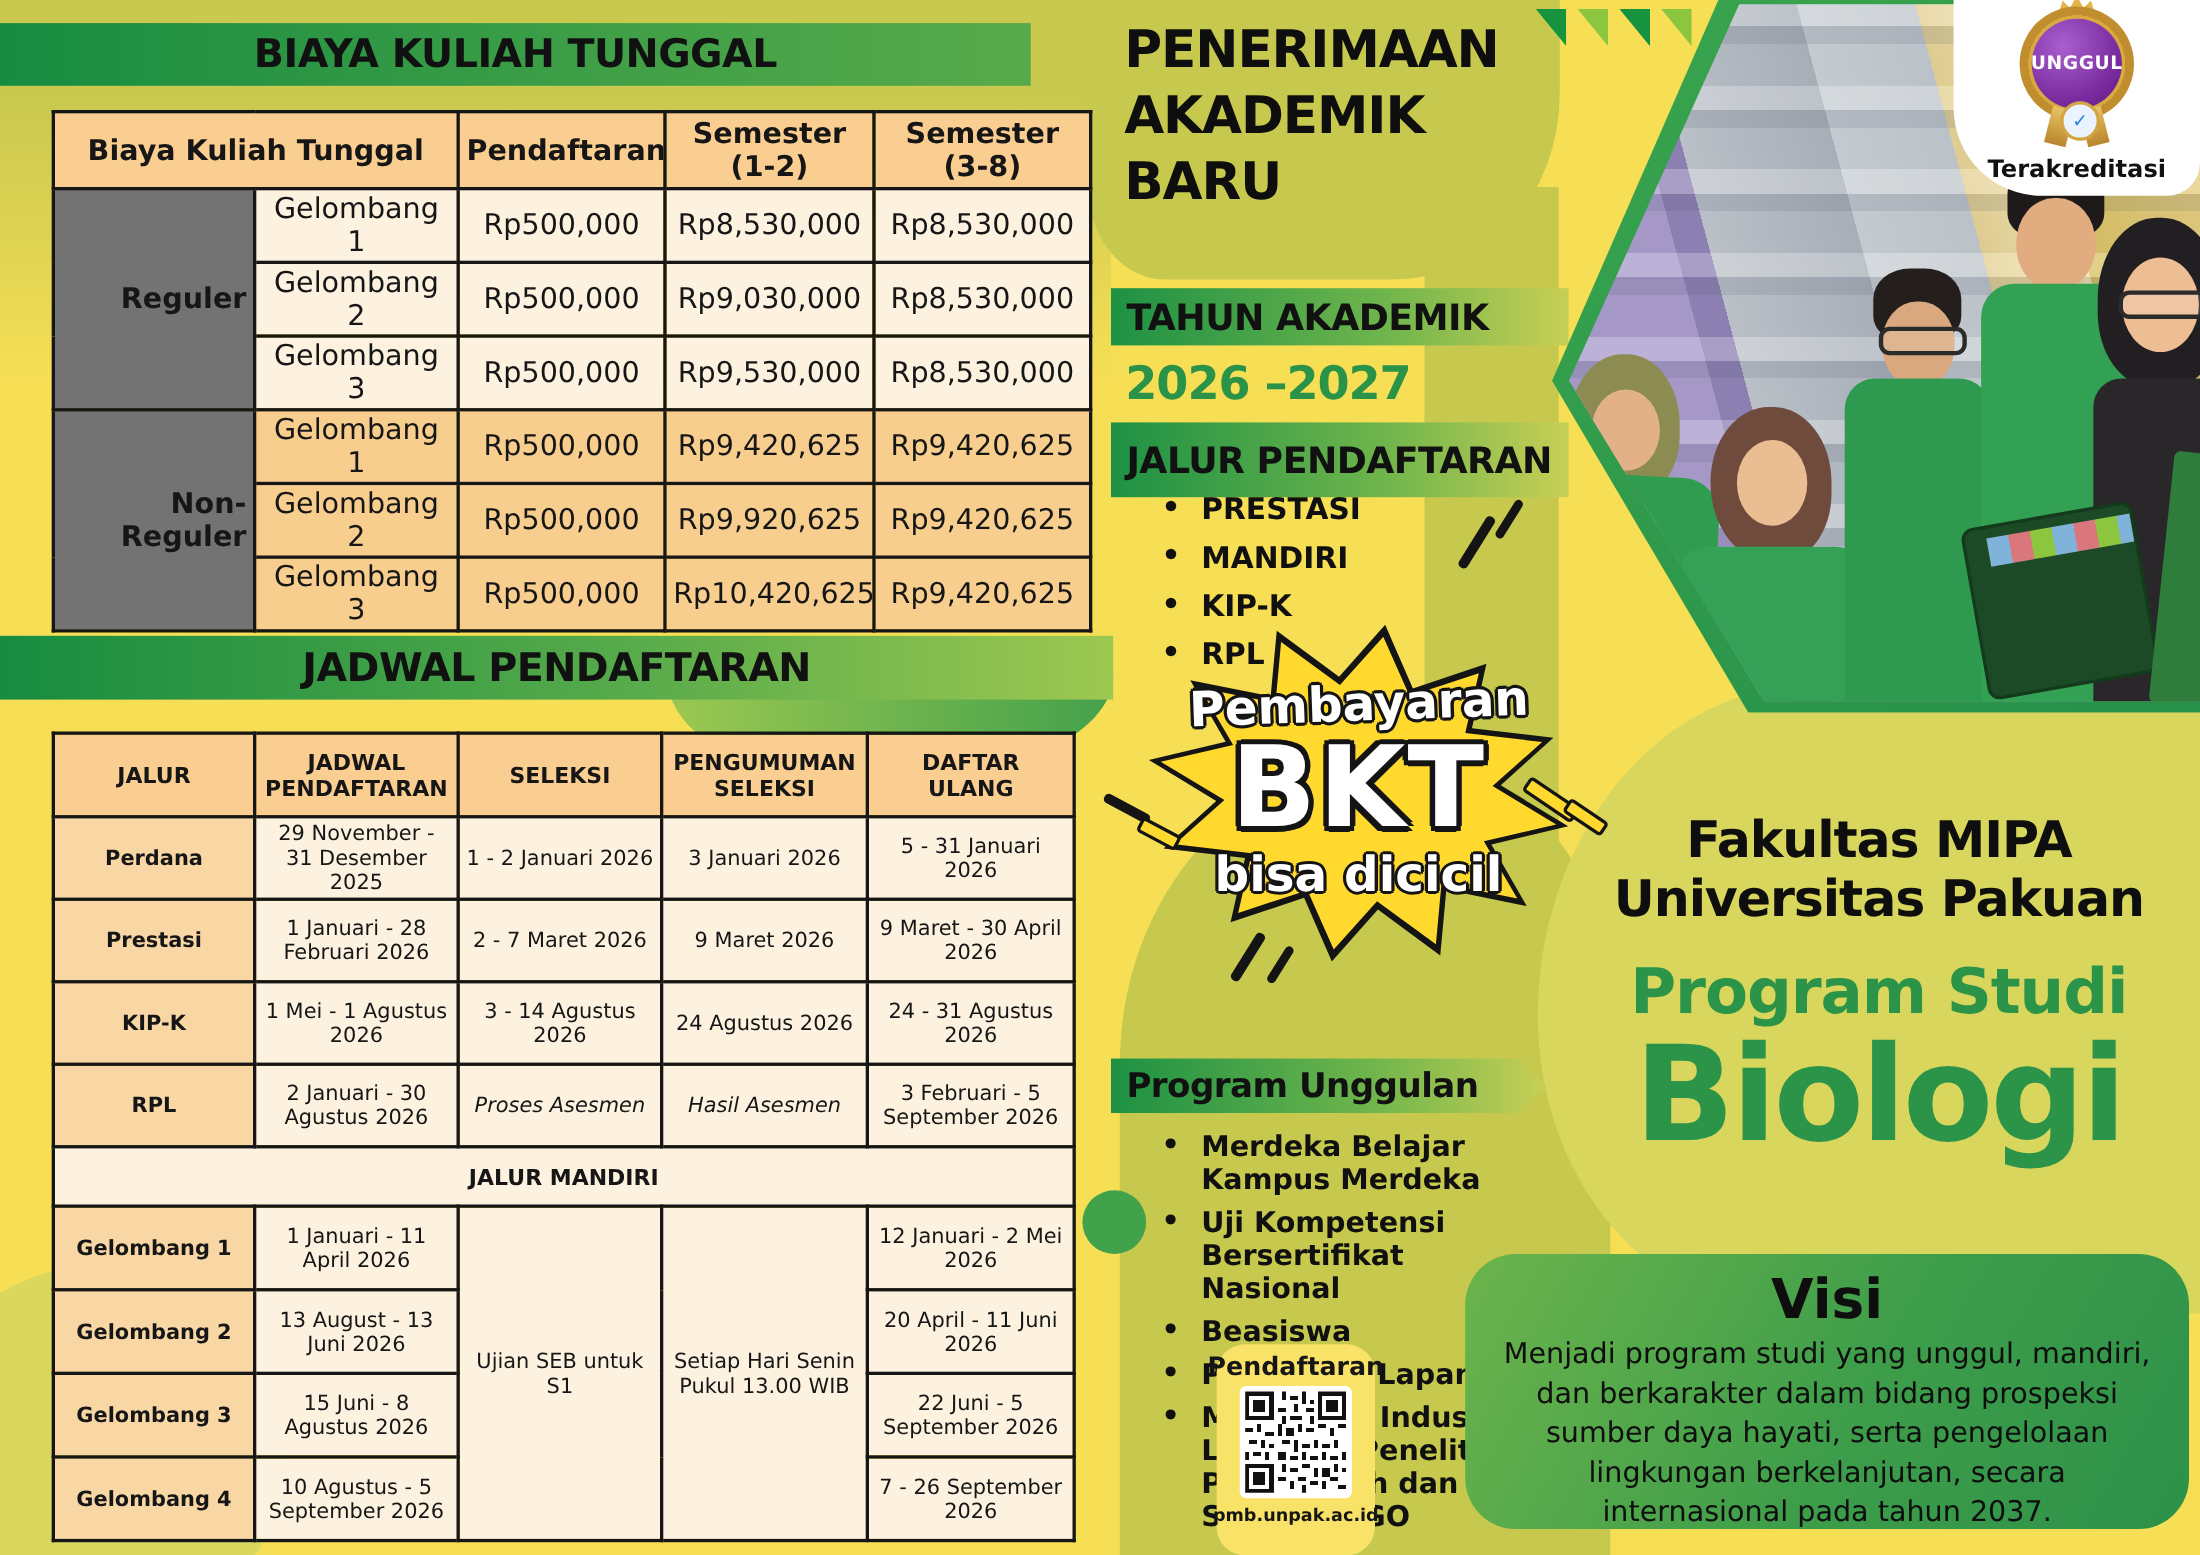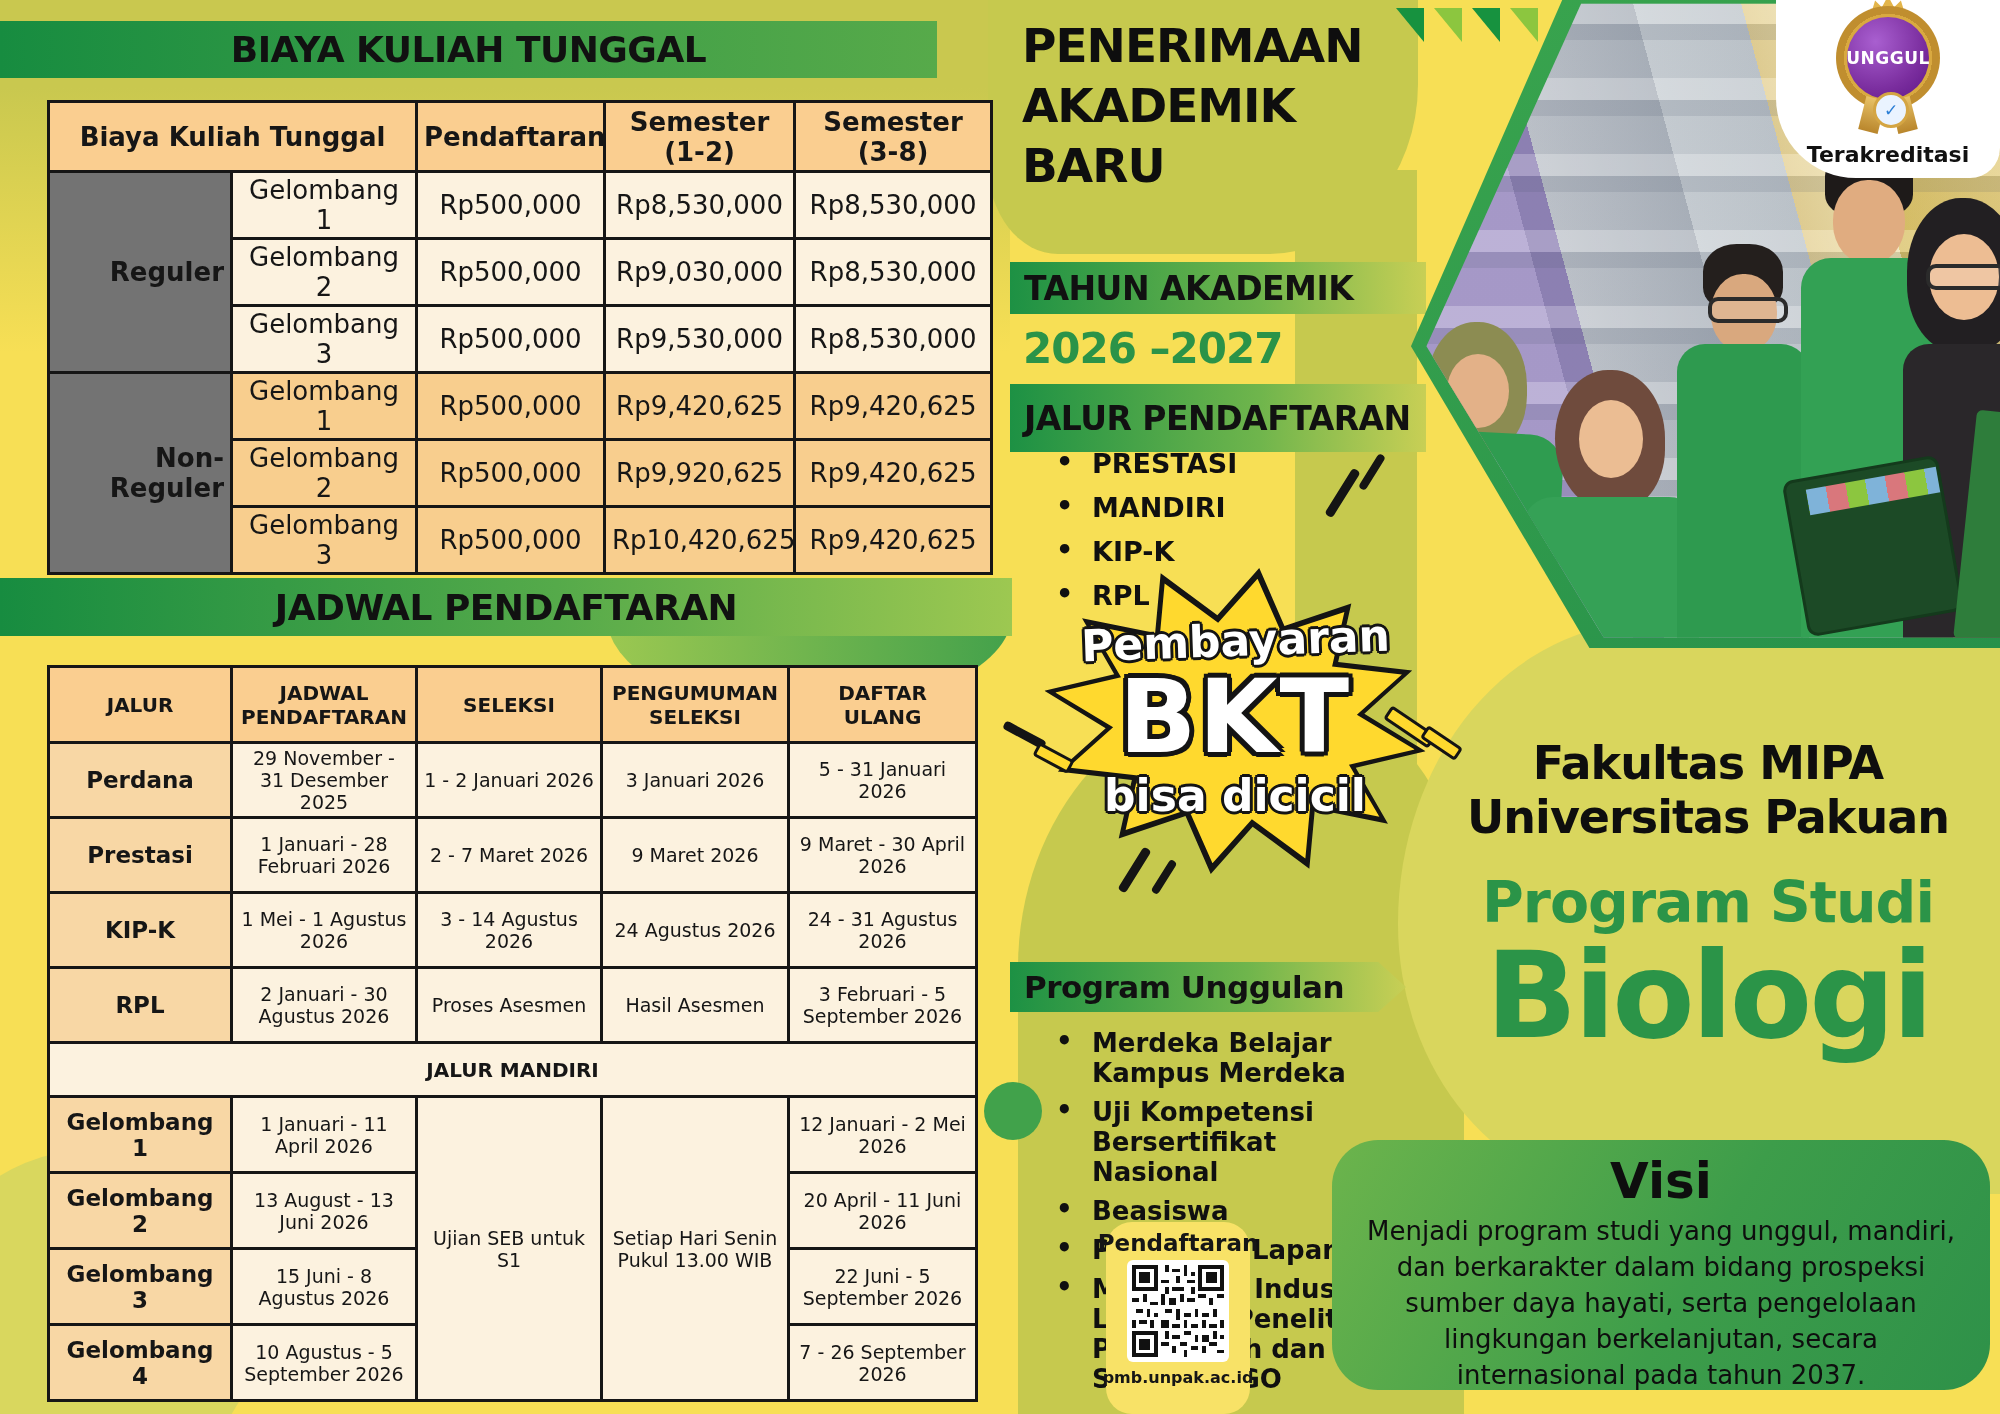--- a/index.html
+++ b/index.html
@@ -36,24 +36,24 @@
   th,td{border:3px solid #161616;text-align:center;vertical-align:middle;padding:2px 6px;overflow:hidden;}
   .t1{left:47px;top:100px;width:943px;}
   .t1 th{background:#FACE90;font-weight:700;font-size:26px;}
   .t1 td{font-size:26px;}
   .t1 tr.hd{height:70px;} .t1 tr.r{height:65px;}
   .cream{background:#FCF2DF;} .orangec{background:#F8CE8E;}
   .grp{background:#737373;font-weight:700;text-align:right;}
   .t2{left:47px;top:665px;width:928px;}
   .t2 th{background:#FACE90;font-weight:700;font-size:20px;}
   .t2 td{font-size:19px;background:#FCF2DF;}
-  .t2 td.lbl{background:#F8D7A5;font-weight:700;font-size:23px;}
+  .t2 td.lbl{background:#F8D7A5;font-weight:700;font-size:19px;}
   .t2 tr.hd{height:76px;} .t2 tr.r{height:75px;} .t2 tr.rg{height:76px;}
   .t2 tr.mand{height:54px;} .t2 tr.mand td{font-weight:700;font-size:20px;}
-  .ital{margin-left:12px;}
+  .ital{font-style:italic;margin-left:12px;}
   
   .m-title{left:1022px;top:16px;width:400px;z-index:2;font-weight:800;font-size:47px;
     line-height:1.28;letter-spacing:-1px;color:#0E0E0E;}
   .chevrons{left:1396px;top:8px;z-index:3;display:flex;gap:10px;}
   .chev{width:28px;height:34px;clip-path:polygon(0 0,100% 0,100% 100%);}
   .year{left:1023px;top:324px;z-index:2;font-weight:800;font-size:42px;color:#2B9348;letter-spacing:-1px;}
   .blist{z-index:2;list-style:none;margin:0;padding:0;}
   .blist li{position:relative;font-weight:800;color:#101010;padding-left:44px;}
   .blist li::before{content:"•";position:absolute;left:8px;top:-2px;}
   .jalur-list{left:1048px;top:446px;}

